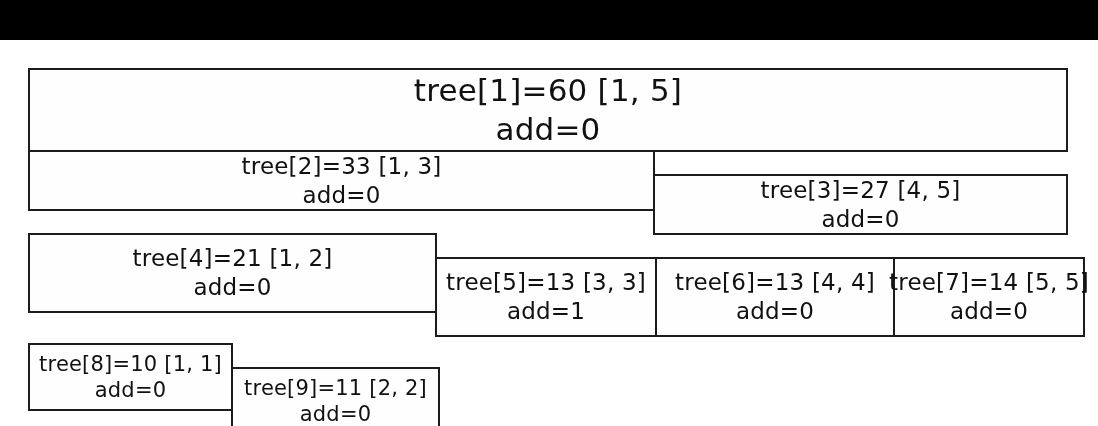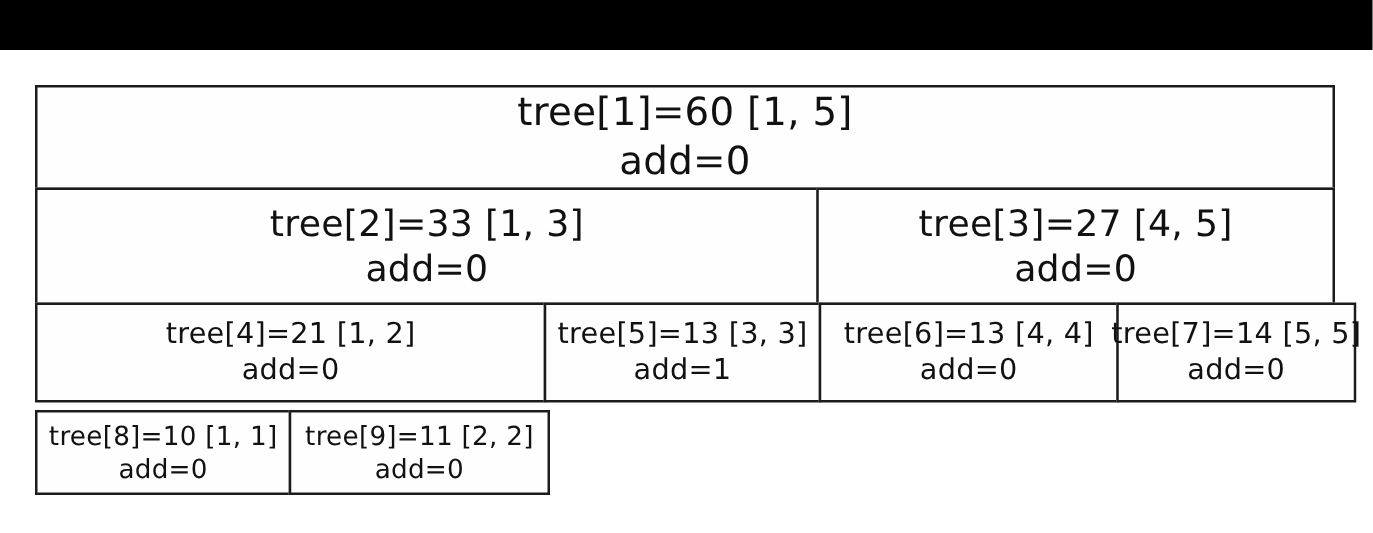--- a/index.html
+++ b/index.html
@@ -44,23 +44,24 @@
     background: #fefefe;
     display: flex;
     flex-direction: column;
     justify-content: center;
     align-items: center;
     text-align: center;
     flex: 0 0 auto;
   }
   .cell + .cell {
     margin-left: -2px;
+    margin-top: 24px;
   }
   .row1 .cell { height: 84px; font-size: 31px; }
-  .row2 .cell { height: 94px; font-size: 29px; }
+  .row2 .cell { height: 61px; font-size: 23px; }
   .row3 .cell { height: 80px; font-size: 23px; text-align: right; }
   .row4 .cell { height: 68px; font-size: 21px; }
   .val, .add {
     line-height: 1.25;
     white-space: nowrap;
     font-weight: 500;
     letter-spacing: 0.2px;
   }
 </style>
 </head>

